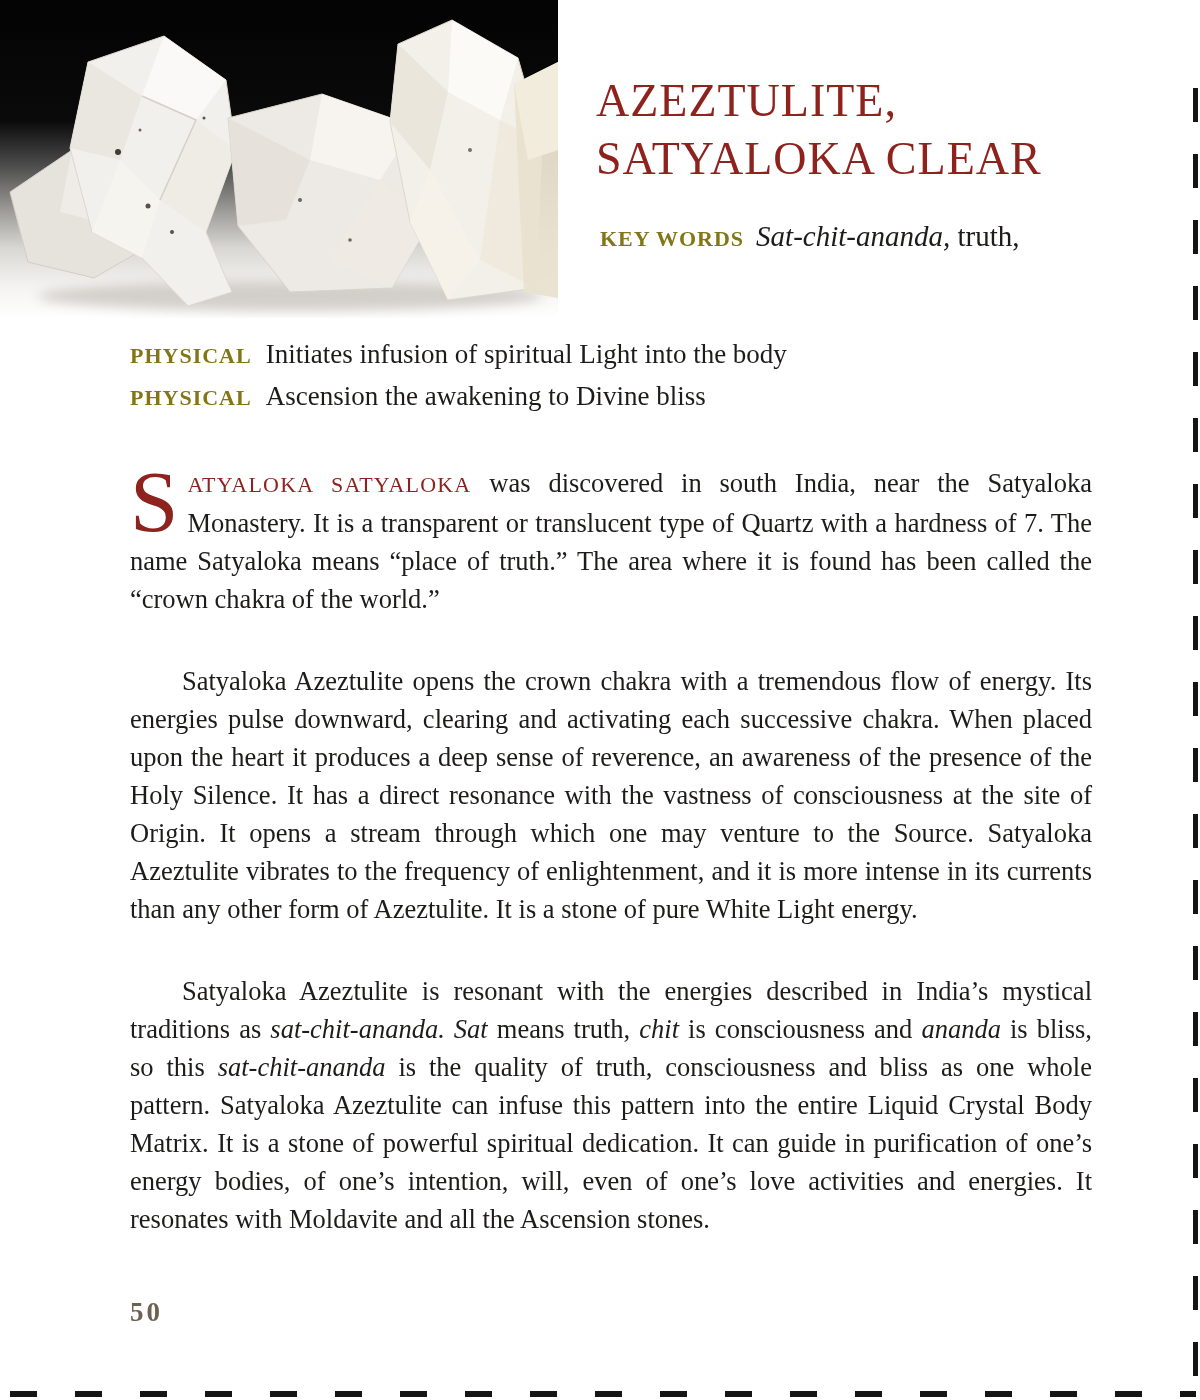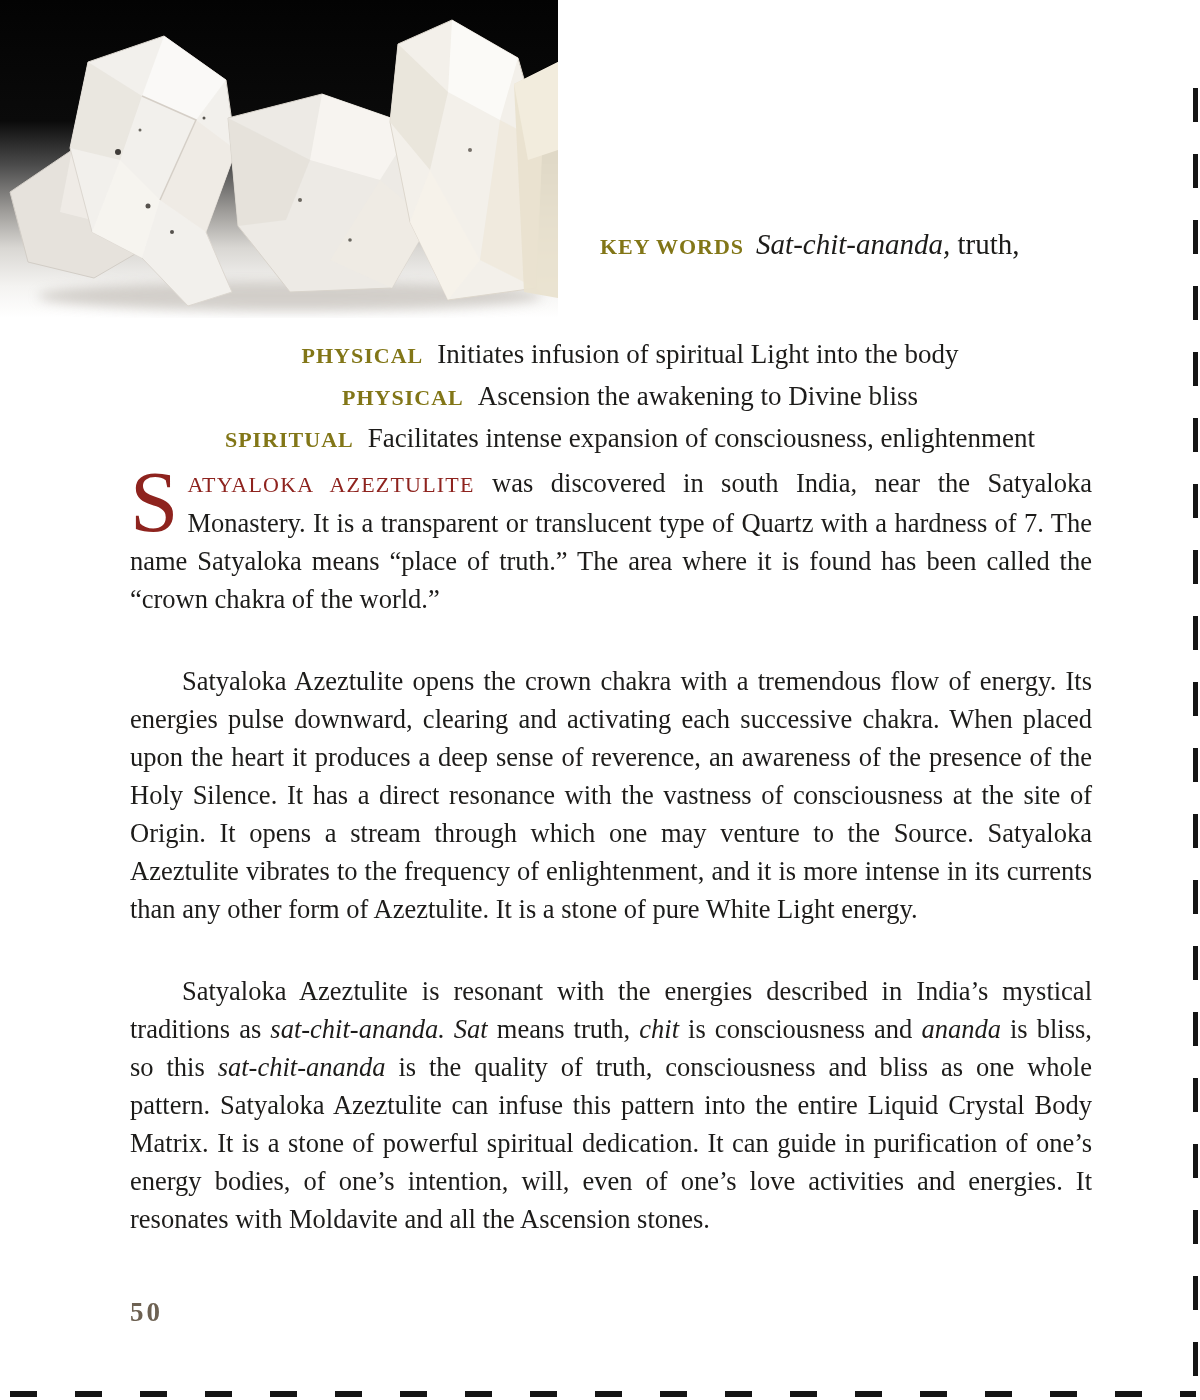--- a/index.html
+++ b/index.html
@@ -21,36 +21,36 @@
 
   
   .title{
     position:absolute;left:596px;top:72px;margin:0;
     font-size:46px;line-height:58px;font-weight:normal;
     letter-spacing:1px;color:var(--red,#8e231e);
   }
 
   
   .kw{
-    position:absolute;left:600px;top:224px;width:530px;
+    position:absolute;left:600px;top:216px;width:530px;
     font-size:29px;line-height:40px;color:var(--ink,#1d1c1a);
   }
   .kw .kw-line2{padding-left:5px;}
   .label{
     font-size:22px;font-weight:bold;letter-spacing:1px;
     color:var(--olive,#827617);
   }
   .kw .label{margin-right:12px;}
   .kw .ital{font-style:italic;}
   .gap{display:inline-block;width:42px;}
 
   
   .attrs{
     position:absolute;left:130px;top:334px;width:1000px;
-    font-size:27px;line-height:40px;color:var(--ink,#1d1c1a);text-align:center;
+    font-size:27px;line-height:40px;color:var(--ink,#1d1c1a);
   }
   .attrs .label{margin-right:14px;}
 
   
   .body{
     position:absolute;left:130px;top:464px;width:962px;
     font-size:26.5px;line-height:38px;text-align:justify;
     color:var(--ink,#1d1c1a);
   }
   .bp{margin:0;padding:0;}
@@ -146,35 +146,35 @@
         <circle cx="470" cy="150" r="2" fill="#76716a"></circle>
       </g>
 
       <g>
         <polygon points="514,84 558,62 558,298 524,292" fill="#e9e1cf" opacity="0.95"></polygon>
         <polygon points="514,84 558,62 558,150 528,160" fill="#f2ecdd"></polygon>
       </g>
     </svg>
   </div>
 
+  <h1 class="title"><span>AZEZTULITE,</span><br><span>SATYALOKA CLEAR</span></h1>
 
   <div class="kw">
     <div class="kw-line">
       <span class="label">KEY WORDS</span><span class="ital">Sat-chit-ananda,</span> <span>truth,</span>
     </div>
   </div>
 
   <div class="attrs">
       <div><span class="label">PHYSICAL</span><span>Initiates infusion of spiritual Light into the body</span></div>
       <div><span class="label">PHYSICAL</span><span>Ascension the awakening to Divine bliss</span></div>
-      <div><span class="label">SPIRITUAL</span><span>Facilitates intense expansion of consciousness, enlightenment</span></div>
     </div>
 
   <div class="body">
-      <p class="bp"><span class="dropcap">S</span><span class="redcaps">ATYALOKA AZEZTULITE</span><span class="normal"> was discovered in south India, near the Satyaloka Monastery. It is a transparent or translucent type of Quartz with a hardness of 7. The name Satyaloka means “place of truth.” The area where it is found has been called the “crown chakra of the world.”</span></p>
+      <p class="bp"><span class="dropcap">S</span><span class="redcaps">ATYALOKA SATYALOKA</span><span class="normal"> was discovered in south India, near the Satyaloka Monastery. It is a transparent or translucent type of Quartz with a hardness of 7. The name Satyaloka means “place of truth.” The area where it is found has been called the “crown chakra of the world.”</span></p>
       <p class="bp ind"><span class="normal">Satyaloka Azeztulite opens the crown chakra with a tremendous flow of energy. Its energies pulse downward, clearing and activating each successive chakra. When placed upon the heart it produces a deep sense of reverence, an awareness of the presence of the Holy Silence. It has a direct resonance with the vastness of consciousness at the site of Origin. It opens a stream through which one may venture to the Source. Satyaloka Azeztulite vibrates to the frequency of enlightenment, and it is more intense in its currents than any other form of Azeztulite. It is a stone of pure White Light energy.</span></p>
       <p class="bp ind"><span class="normal">Satyaloka Azeztulite is resonant with the energies described in India’s mystical traditions as </span><span class="italic">sat-chit-ananda. Sat</span><span class="normal"> means truth, </span><span class="italic">chit</span><span class="normal"> is consciousness and </span><span class="italic">ananda</span><span class="normal"> is bliss, so this </span><span class="italic">sat-chit-ananda</span><span class="normal"> is the quality of truth, consciousness and bliss as one whole pattern. Satyaloka Azeztulite can infuse this pattern into the entire Liquid Crystal Body Matrix. It is a stone of powerful spiritual dedication. It can guide in purification of one’s energy bodies, of one’s intention, will, even of one’s love activities and energies. It resonates with Moldavite and all the Ascension stones.</span></p>
     </div>
 
   <div class="pagenum-row">
     <span>50</span>
   </div>
 
   <div class="edge-tabs"></div>
   <div class="trim-dashes"></div>

